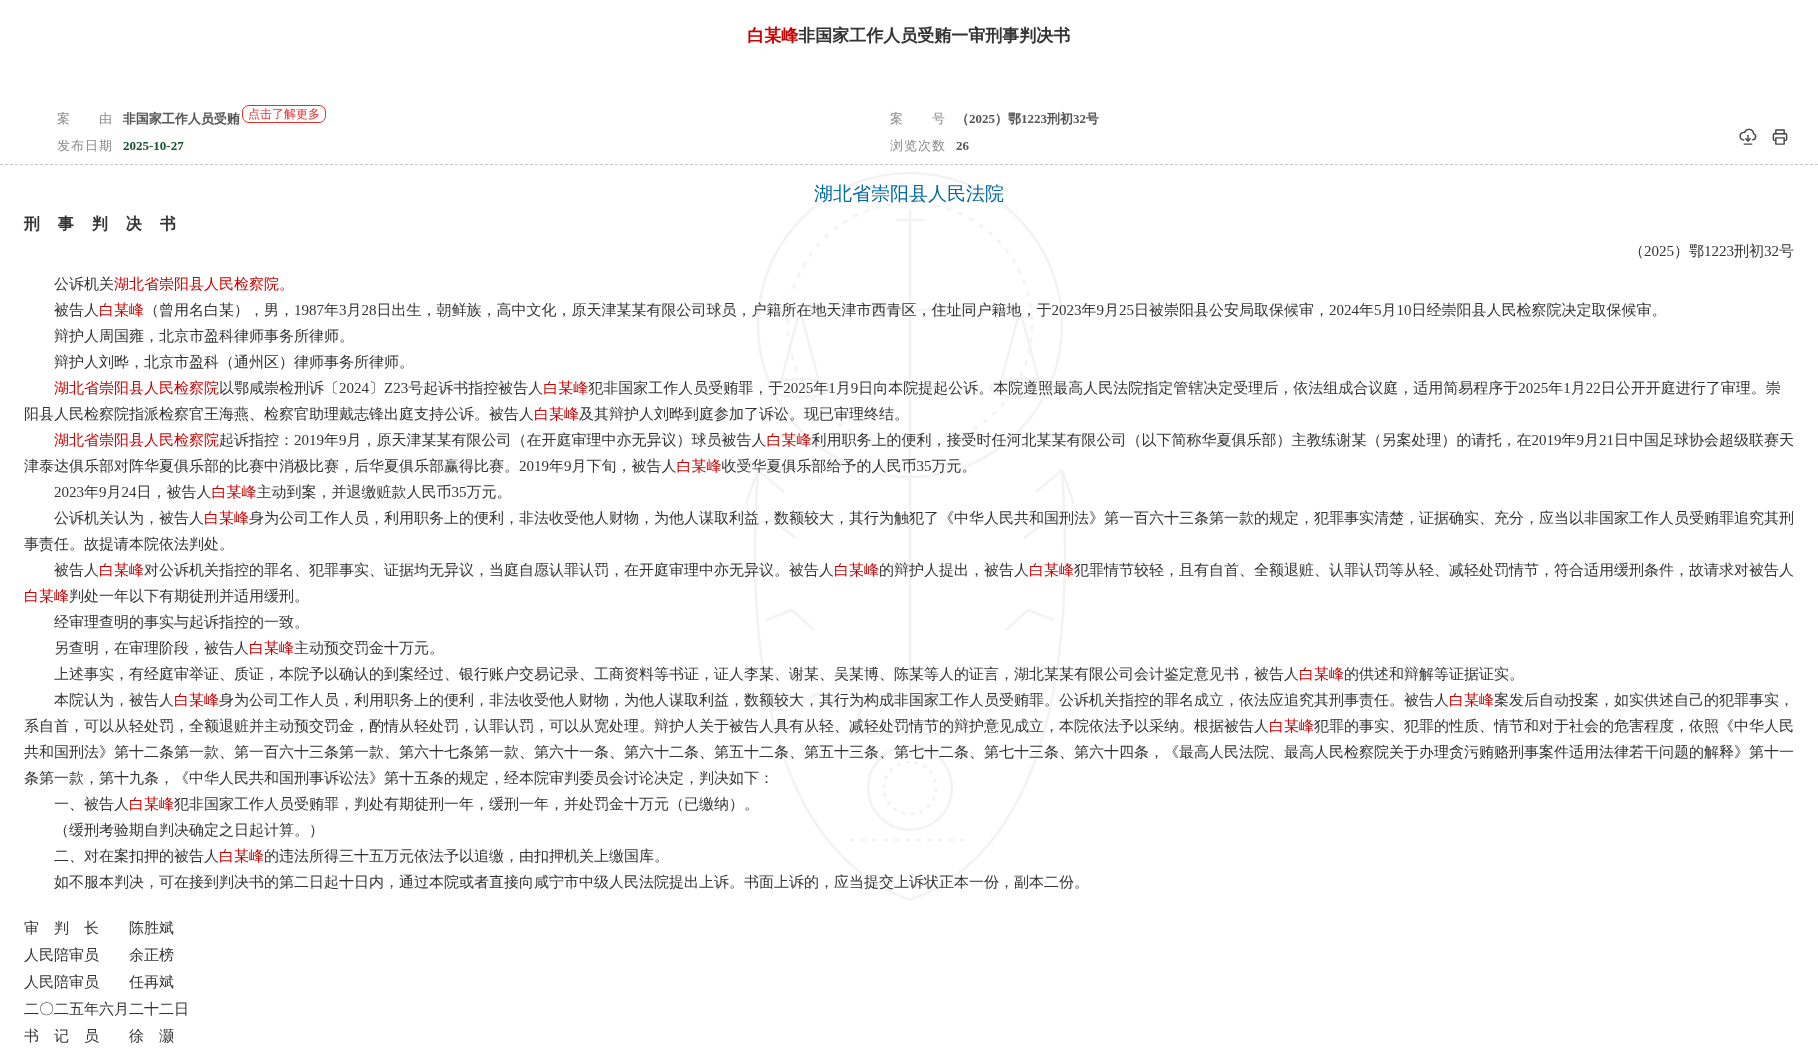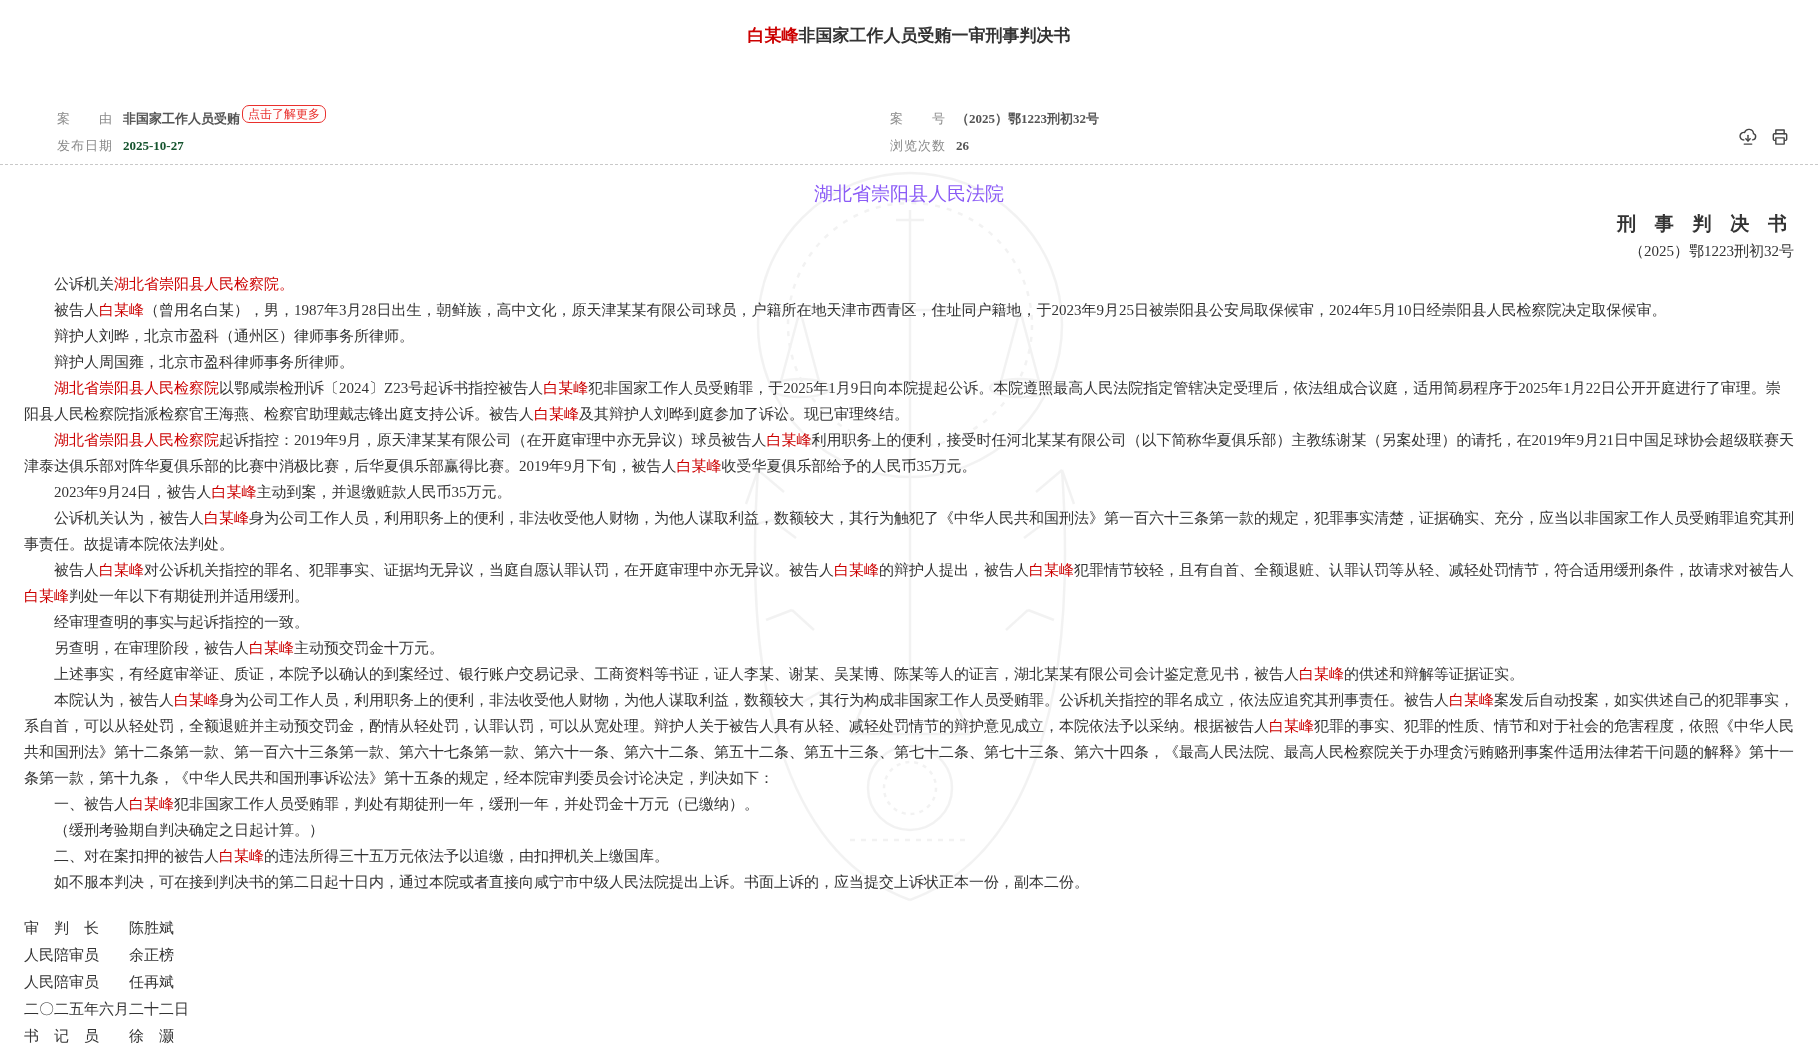--- a/index.html
+++ b/index.html
@@ -31,22 +31,22 @@
     font-family:"Liberation Sans","DejaVu Sans",sans-serif;
   }
   .meta-icons { position:absolute; right:28px; top:22px; display:flex; gap:12px; }
   .meta-icons .icon { width:20px; height:20px; cursor:pointer; }
   .meta-icons svg { width:100%; height:100%; display:block; }
 
   .dotted-sep { border:none; border-top:1px dashed #c9c9c9; margin:5px 0 0 0; }
 
   
   .content { position:relative; z-index:1; padding:14px 24px 0 24px; font-size:15px; }
-  .court-name { text-align:center; font-size:19px; color:#8b5cf6; line-height:30px; }
-  .doc-type   { text-align:right; font-size:19px; font-weight:700; letter-spacing:7px; line-height:30px; }
+  .court-name { text-align:center; font-size:19px; color:#0369a1; line-height:30px; }
+  .doc-type   { text-align:left; font-size:16px; font-weight:700; letter-spacing:7px; line-height:30px; }
   .doc-case-no{ text-align:right; font-size:15px; color:#333; line-height:24px; }
   .doc-body   { margin-top:8px; }
   p.para { margin:0; text-indent:2em; line-height:26px; color:#333; }
 
   .signatures { text-align:left; padding-right:36px; margin-top:20px; line-height:27px; font-size:15px; color:#333; }
   .signatures div { white-space:pre; }
 
   
   .watermark {
     position:absolute; left:700px; top:140px; width:420px; height:780px;
@@ -114,22 +114,22 @@
 
 <hr class="dotted-sep">
 
 <div class="content">
   <div class="court-name">湖北省崇阳县人民法院</div>
   <div class="doc-type">刑 事 判 决 书</div>
   <div class="doc-case-no">（2025）鄂1223刑初32号</div>
   <div class="doc-body">
       <p class="para"><span>公诉机关</span><span class="red">湖北省崇阳县人民检察院。</span></p>
       <p class="para"><span>被告人</span><span class="red">白某峰</span><span>（曾用名白某），男，1987年3月28日出生，朝鲜族，高中文化，原天津某某有限公司球员，户籍所在地天津市西青区，住址同户籍地，于2023年9月25日被崇阳县公安局取保候审，2024年5月10日经崇阳县人民检察院决定取保候审。</span></p>
+      <p class="para"><span>辩护人周国雍，北京市盈科律师事务所律师。</span></p>
       <p class="para"><span>辩护人刘晔，北京市盈科（通州区）律师事务所律师。</span></p>
-      <p class="para"><span>辩护人周国雍，北京市盈科律师事务所律师。</span></p>
       <p class="para"><span class="red">湖北省崇阳县人民检察院</span><span>以鄂咸崇检刑诉〔2024〕Z23号起诉书指控被告人</span><span class="red">白某峰</span><span>犯非国家工作人员受贿罪，于2025年1月9日向本院提起公诉。本院遵照最高人民法院指定管辖决定受理后，依法组成合议庭，适用简易程序于2025年1月22日公开开庭进行了审理。崇阳县人民检察院指派检察官王海燕、检察官助理戴志锋出庭支持公诉。被告人</span><span class="red">白某峰</span><span>及其辩护人刘晔到庭参加了诉讼。现已审理终结。</span></p>
       <p class="para"><span class="red">湖北省崇阳县人民检察院</span><span>起诉指控：2019年9月，原天津某某有限公司（在开庭审理中亦无异议）球员被告人</span><span class="red">白某峰</span><span>利用职务上的便利，接受时任河北某某有限公司（以下简称华夏俱乐部）主教练谢某（另案处理）的请托，在2019年9月21日中国足球协会超级联赛天津泰达俱乐部对阵华夏俱乐部的比赛中消极比赛，后华夏俱乐部赢得比赛。2019年9月下旬，被告人</span><span class="red">白某峰</span><span>收受华夏俱乐部给予的人民币35万元。</span></p>
       <p class="para"><span>2023年9月24日，被告人</span><span class="red">白某峰</span><span>主动到案，并退缴赃款人民币35万元。</span></p>
       <p class="para"><span>公诉机关认为，被告人</span><span class="red">白某峰</span><span>身为公司工作人员，利用职务上的便利，非法收受他人财物，为他人谋取利益，数额较大，其行为触犯了《中华人民共和国刑法》第一百六十三条第一款的规定，犯罪事实清楚，证据确实、充分，应当以非国家工作人员受贿罪追究其刑事责任。故提请本院依法判处。</span></p>
       <p class="para"><span>被告人</span><span class="red">白某峰</span><span>对公诉机关指控的罪名、犯罪事实、证据均无异议，当庭自愿认罪认罚，在开庭审理中亦无异议。被告人</span><span class="red">白某峰</span><span>的辩护人提出，被告人</span><span class="red">白某峰</span><span>犯罪情节较轻，且有自首、全额退赃、认罪认罚等从轻、减轻处罚情节，符合适用缓刑条件，故请求对被告人</span><span class="red">白某峰</span><span>判处一年以下有期徒刑并适用缓刑。</span></p>
       <p class="para"><span>经审理查明的事实与起诉指控的一致。</span></p>
       <p class="para"><span>另查明，在审理阶段，被告人</span><span class="red">白某峰</span><span>主动预交罚金十万元。</span></p>
       <p class="para"><span>上述事实，有经庭审举证、质证，本院予以确认的到案经过、银行账户交易记录、工商资料等书证，证人李某、谢某、吴某博、陈某等人的证言，湖北某某有限公司会计鉴定意见书，被告人</span><span class="red">白某峰</span><span>的供述和辩解等证据证实。</span></p>
       <p class="para"><span>本院认为，被告人</span><span class="red">白某峰</span><span>身为公司工作人员，利用职务上的便利，非法收受他人财物，为他人谋取利益，数额较大，其行为构成非国家工作人员受贿罪。公诉机关指控的罪名成立，依法应追究其刑事责任。被告人</span><span class="red">白某峰</span><span>案发后自动投案，如实供述自己的犯罪事实，系自首，可以从轻处罚，全额退赃并主动预交罚金，酌情从轻处罚，认罪认罚，可以从宽处理。辩护人关于被告人具有从轻、减轻处罚情节的辩护意见成立，本院依法予以采纳。根据被告人</span><span class="red">白某峰</span><span>犯罪的事实、犯罪的性质、情节和对于社会的危害程度，依照《中华人民共和国刑法》第十二条第一款、第一百六十三条第一款、第六十七条第一款、第六十一条、第六十二条、第五十二条、第五十三条、第七十二条、第七十三条、第六十四条，《最高人民法院、最高人民检察院关于办理贪污贿赂刑事案件适用法律若干问题的解释》第十一条第一款，第十九条，《中华人民共和国刑事诉讼法》第十五条的规定，经本院审判委员会讨论决定，判决如下：</span></p>
       <p class="para"><span>一、被告人</span><span class="red">白某峰</span><span>犯非国家工作人员受贿罪，判处有期徒刑一年，缓刑一年，并处罚金十万元（已缴纳）。</span></p>

